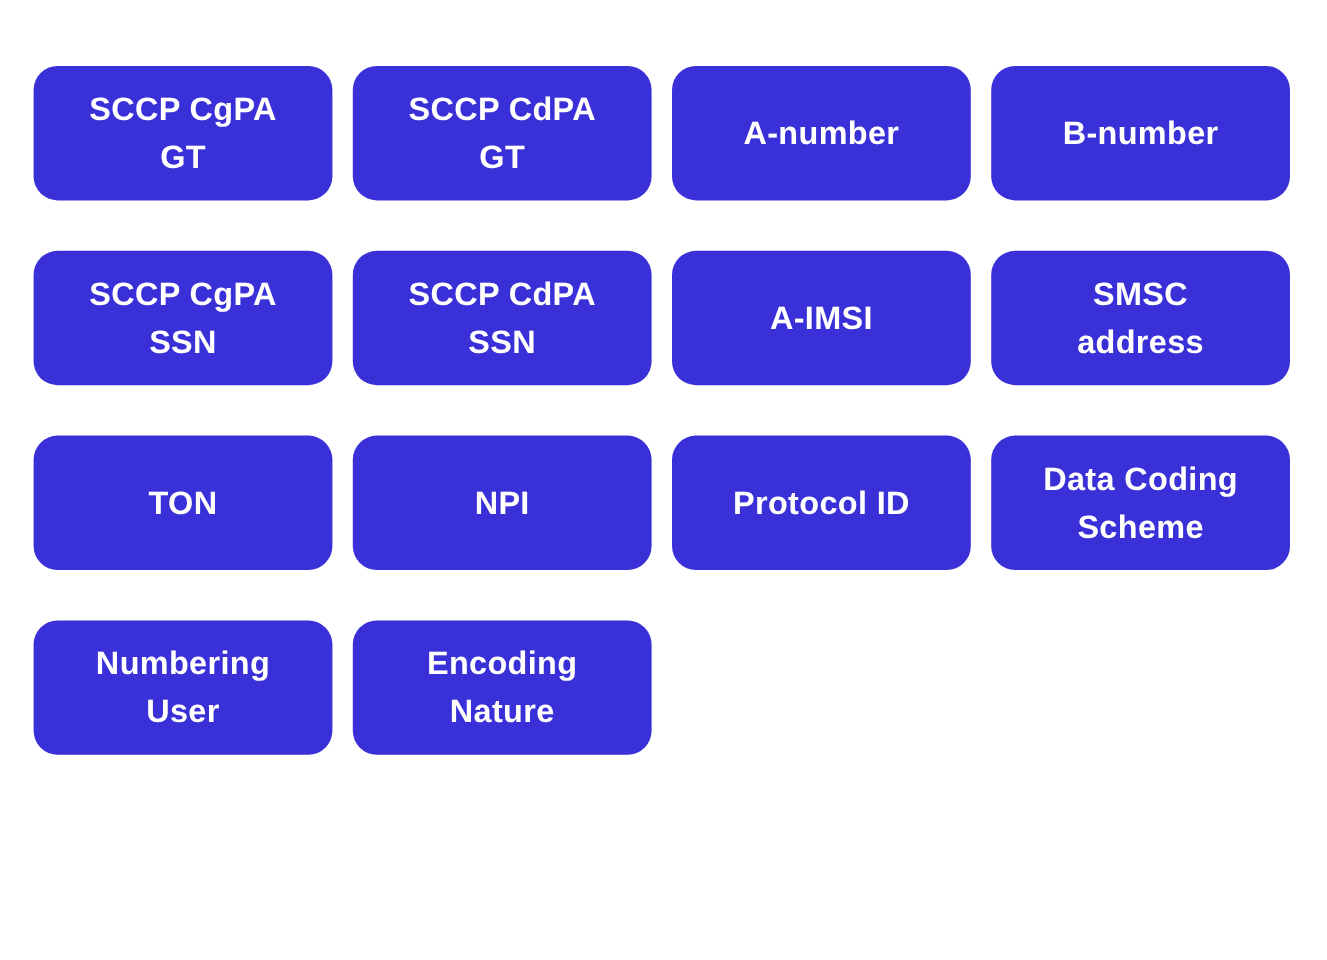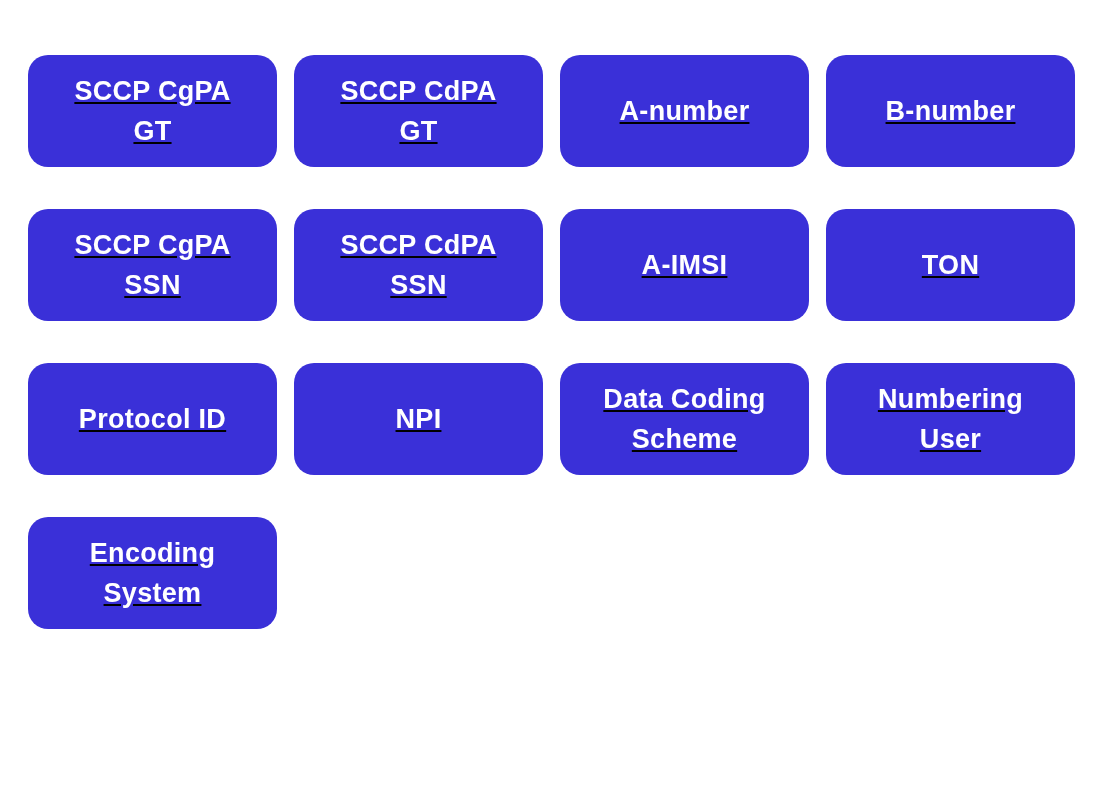--- a/index.html
+++ b/index.html
@@ -16,21 +16,20 @@
   }
   .tile-grid {
     position: absolute;
     left: 28px;
     top: 55px;
     display: grid;
     grid-template-columns: repeat(4, 249px);
     grid-auto-rows: 112px;
     column-gap: 17px;
     row-gap: 42px;
-    text-decoration: underline;
   }
   .tile {
     background: var(--tile-color, #3a30d8);
     color: var(--tile-text-color, #ffffff);
     border-radius: 20px;
     display: flex;
     align-items: center;
     justify-content: center;
     text-align: center;
     font-size: 27px;
@@ -50,22 +49,24 @@
 GT</div>
   <div class="tile">SCCP CdPA
 GT</div>
   <div class="tile">A-number</div>
   <div class="tile">B-number</div>
   <div class="tile">SCCP CgPA
 SSN</div>
   <div class="tile">SCCP CdPA
 SSN</div>
   <div class="tile">A-IMSI</div>
+  <div class="tile">SMSC
+address</div>
   <div class="tile">TON</div>
+  <div class="tile">NPI</div>
   <div class="tile">Protocol ID</div>
-  <div class="tile">NPI</div>
   <div class="tile">Data Coding
 Scheme</div>
   <div class="tile">Numbering
 User</div>
   <div class="tile">Encoding
-System</div>
+Nature</div>
 </div>
 
 </body></html>

